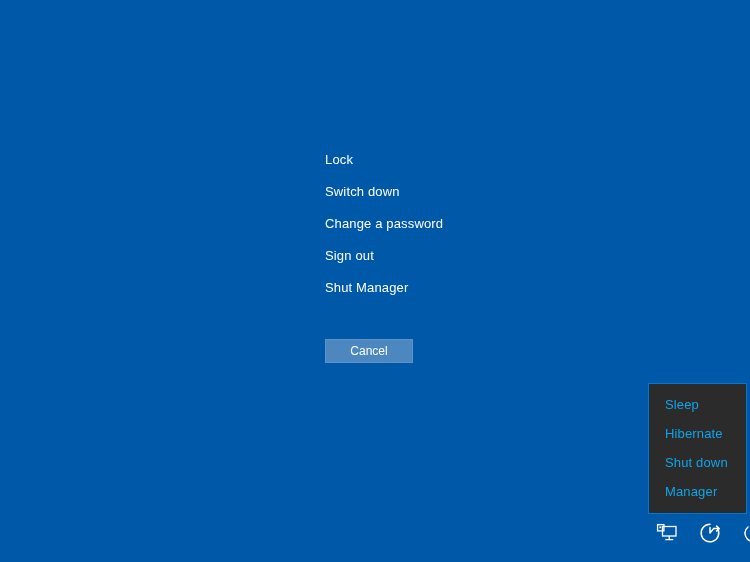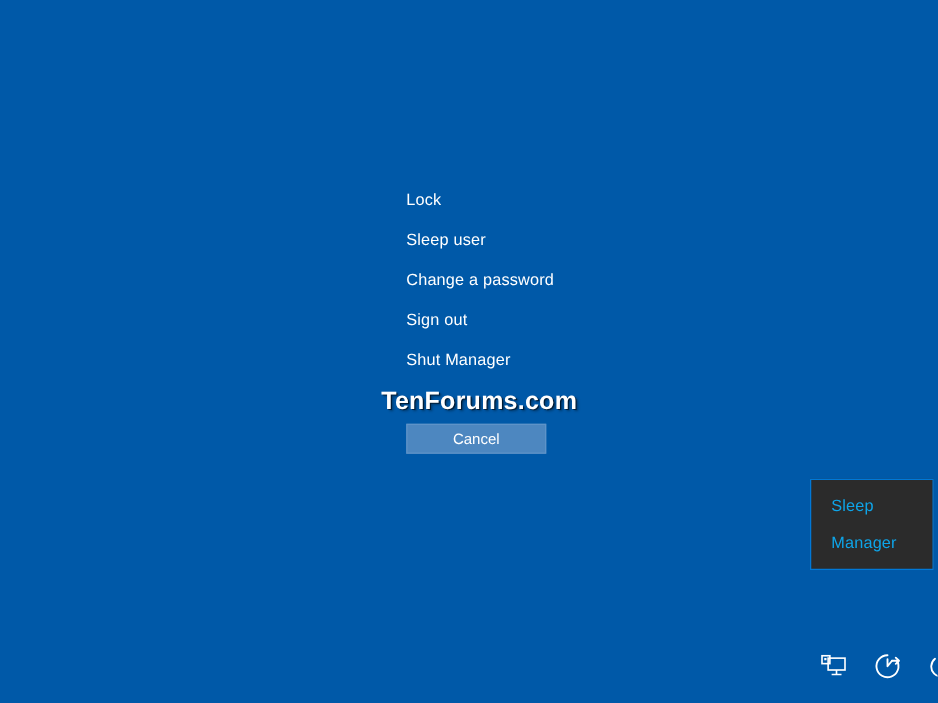--- a/index.html
+++ b/index.html
@@ -61,21 +61,21 @@
                  2px 2px 2px rgba(0,0,0,0.35);
     white-space: nowrap;
     font-family: "Liberation Sans", sans-serif;
   }
 
   
   #cancel-button {
     position: absolute;
     left: 325px;
     top: 339px;
-    width: 112px;
+    width: 88px;
     height: 24px;
     background: #4d87c0;
     border: 1px solid #5e93c8;
     color: #ffffff;
     font-family: "Liberation Sans", sans-serif;
     font-size: 12px;
     line-height: 22px;
     text-align: center;
     padding: 0;
     cursor: default;
@@ -123,27 +123,26 @@
     letter-spacing: 0.15px;
   }
 </style>
 </head>
 <body>
 
 <div id="screen">
 
   <div id="options-panel">
     <div class="option-item">Lock</div>
-    <div class="option-item">Sleep user</div>
+    <div class="option-item">Switch down</div>
     <div class="option-item">Change a password</div>
     <div class="option-item">Sign out</div>
     <div class="option-item">Shut Manager</div>
   </div>
 
-  <div id="watermark">TenForums.com</div>
 
   <div id="cancel-button">Cancel</div>
 
   <div id="bottom-icons">
 
     <div class="bar-icon">
       <svg width="22" height="22" viewBox="0 0 22 22" aria-hidden="true">
 
         <rect x="6.5" y="4.5" width="13.5" height="9.5" fill="none" stroke="#ffffff" stroke-width="1.3"></rect>
 
@@ -171,16 +170,18 @@
       <svg width="22" height="22" viewBox="0 0 22 22" aria-hidden="true">
         <path d="M6.0 5.0 A8.0 8.0 0 1 0 16.0 5.0" fill="none" stroke="#ffffff" stroke-width="1.5" stroke-linecap="round"></path>
         <path d="M11 2.0 L11 10.2" fill="none" stroke="#ffffff" stroke-width="1.5" stroke-linecap="round"></path>
       </svg>
     </div>
 
   </div>
 
   <div id="power-menu">
     <div class="menu-item">Sleep</div>
+    <div class="menu-item">Hibernate</div>
+    <div class="menu-item">Shut down</div>
     <div class="menu-item">Manager</div>
   </div>
 
 </div>
 
 </body></html>

